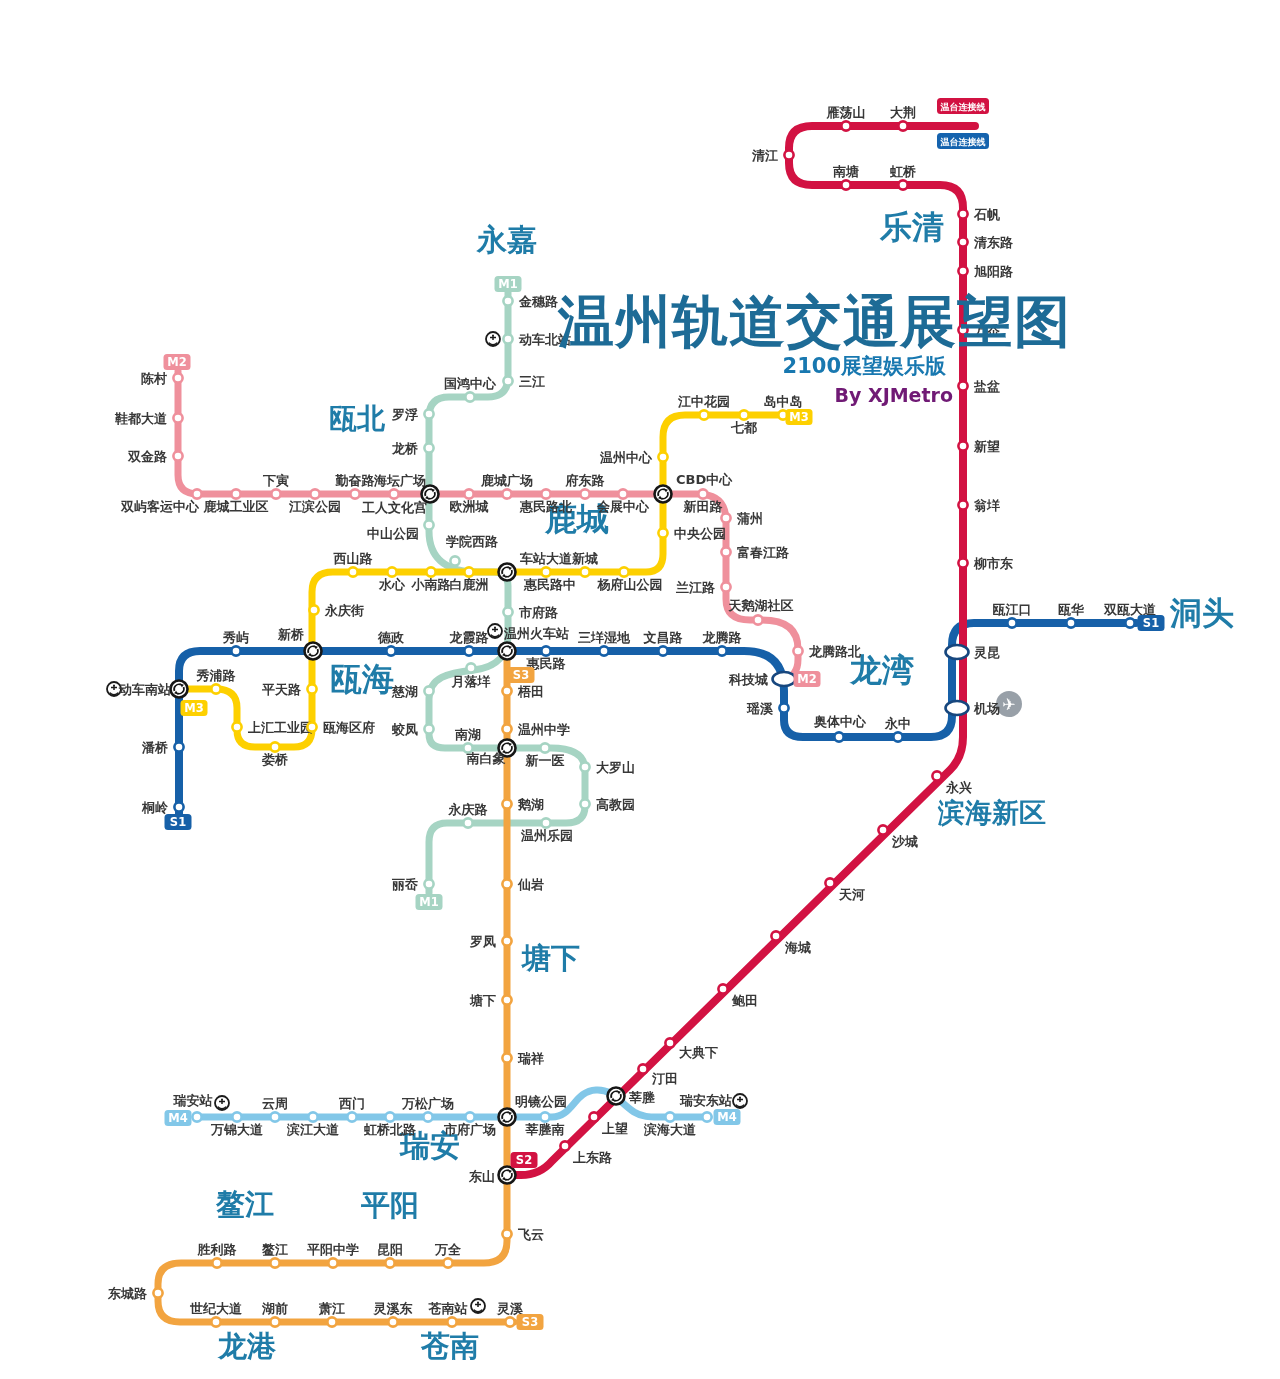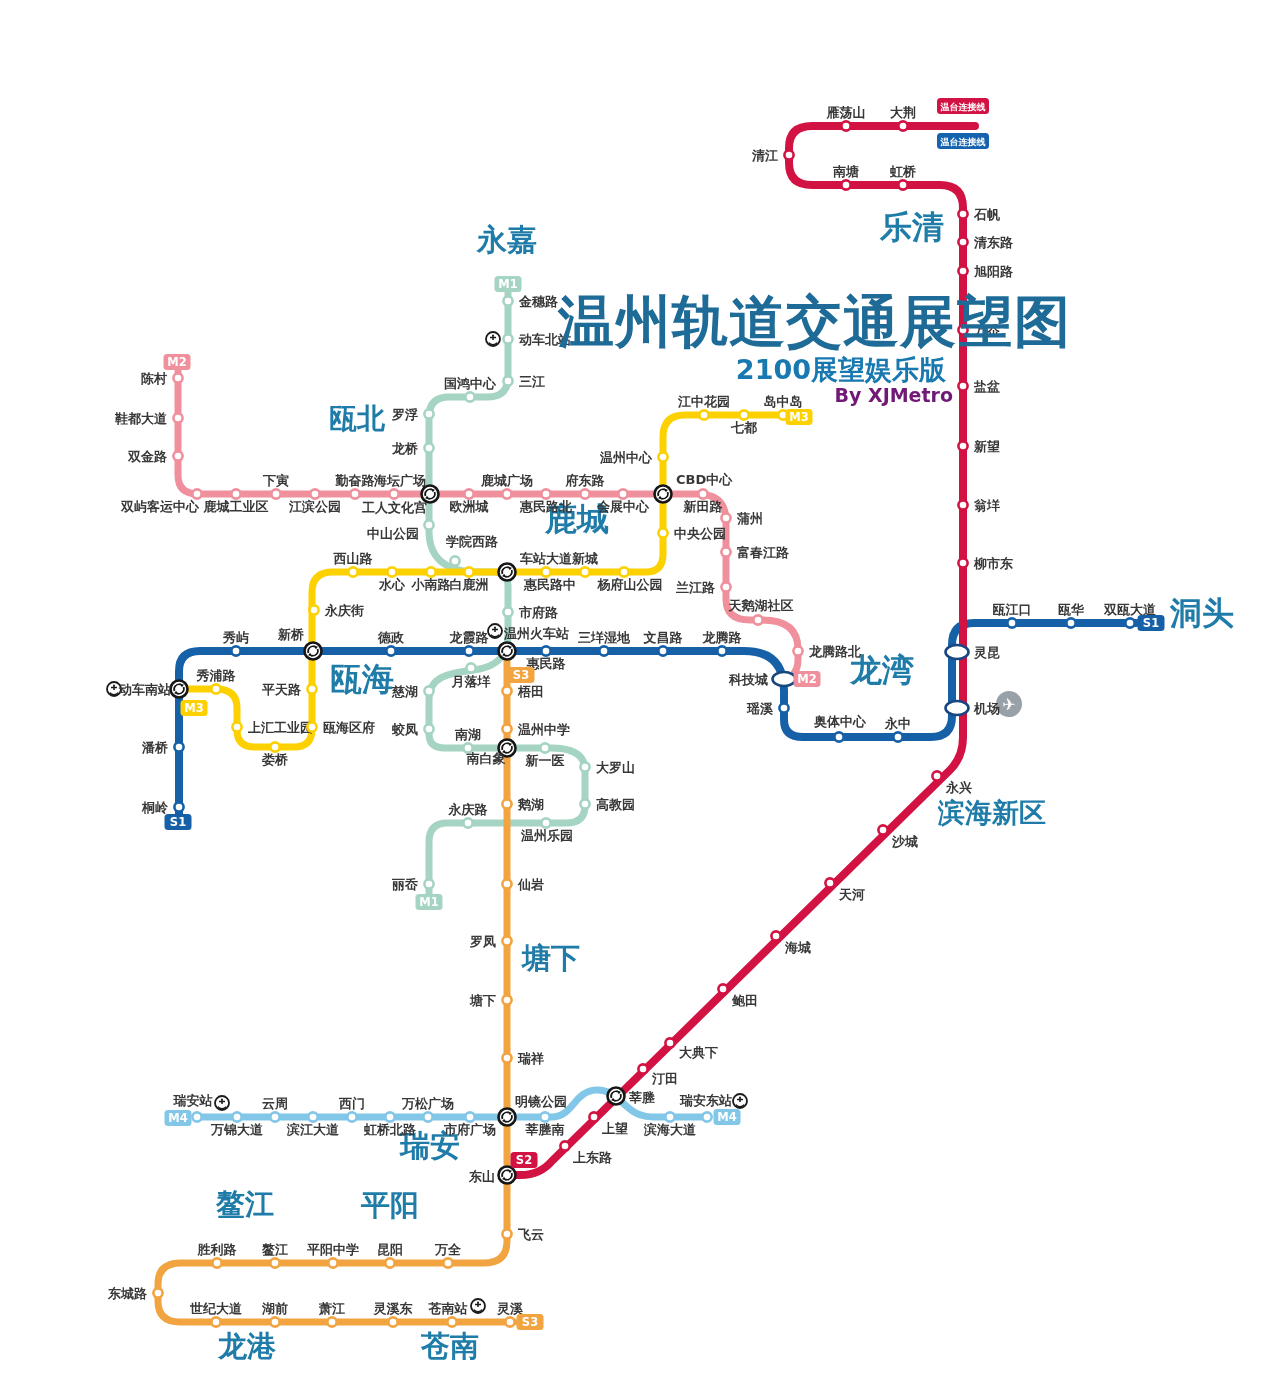--- a/index.html
+++ b/index.html
@@ -4,21 +4,21 @@
 <style>
   html,body{margin:0;padding:0;background:#fff;}
   .stage{position:relative;width:1280px;height:1379px;background:#fff;overflow:hidden;
          font-family:"DejaVu Sans","Liberation Sans",sans-serif;}
   svg{position:absolute;left:0;top:0;}
   .district{font-family:"DejaVu Serif","Liberation Serif",serif;font-weight:700;fill:#1f7ca8;}
   .stn{font-size:13px;font-weight:600;fill:#383838;}
   .title-wrap{position:absolute;left:558px;top:285px;width:396px;text-align:center;
               font-family:"DejaVu Serif","Liberation Serif",serif;font-weight:700;
               font-size:56px;letter-spacing:1px;color:#1d6b96;white-space:nowrap;}
-  .subtitle{position:absolute;right:334px;top:352px;font-weight:700;font-size:27px;color:#1878b0;white-space:nowrap;}
+  .subtitle{position:absolute;right:334px;top:352px;font-weight:700;font-size:21px;color:#1878b0;white-space:nowrap;}
   .byline{position:absolute;right:327px;top:384px;font-weight:700;font-size:19px;color:#1878b0;white-space:nowrap;}
 </style>
 </head>
 <body>
 
 <div class="stage">
   <svg width="1280" height="1379" viewBox="0 0 1280 1379">
       <text x="507" y="250" text-anchor="middle" font-size="30" class="district">永嘉</text>
       <text x="912" y="238" text-anchor="middle" font-size="32" class="district">乐清</text>
       <text x="357" y="428" text-anchor="middle" font-size="28" class="district">瓯北</text>

